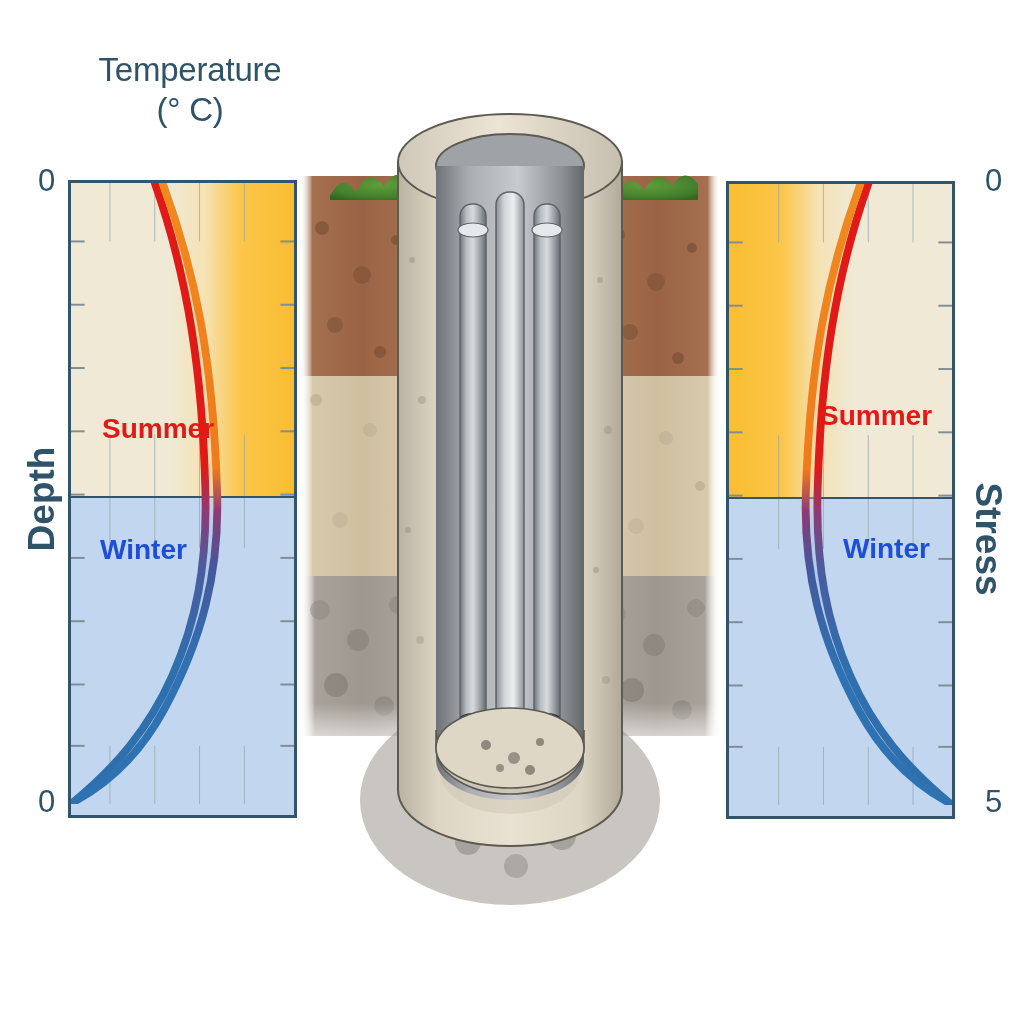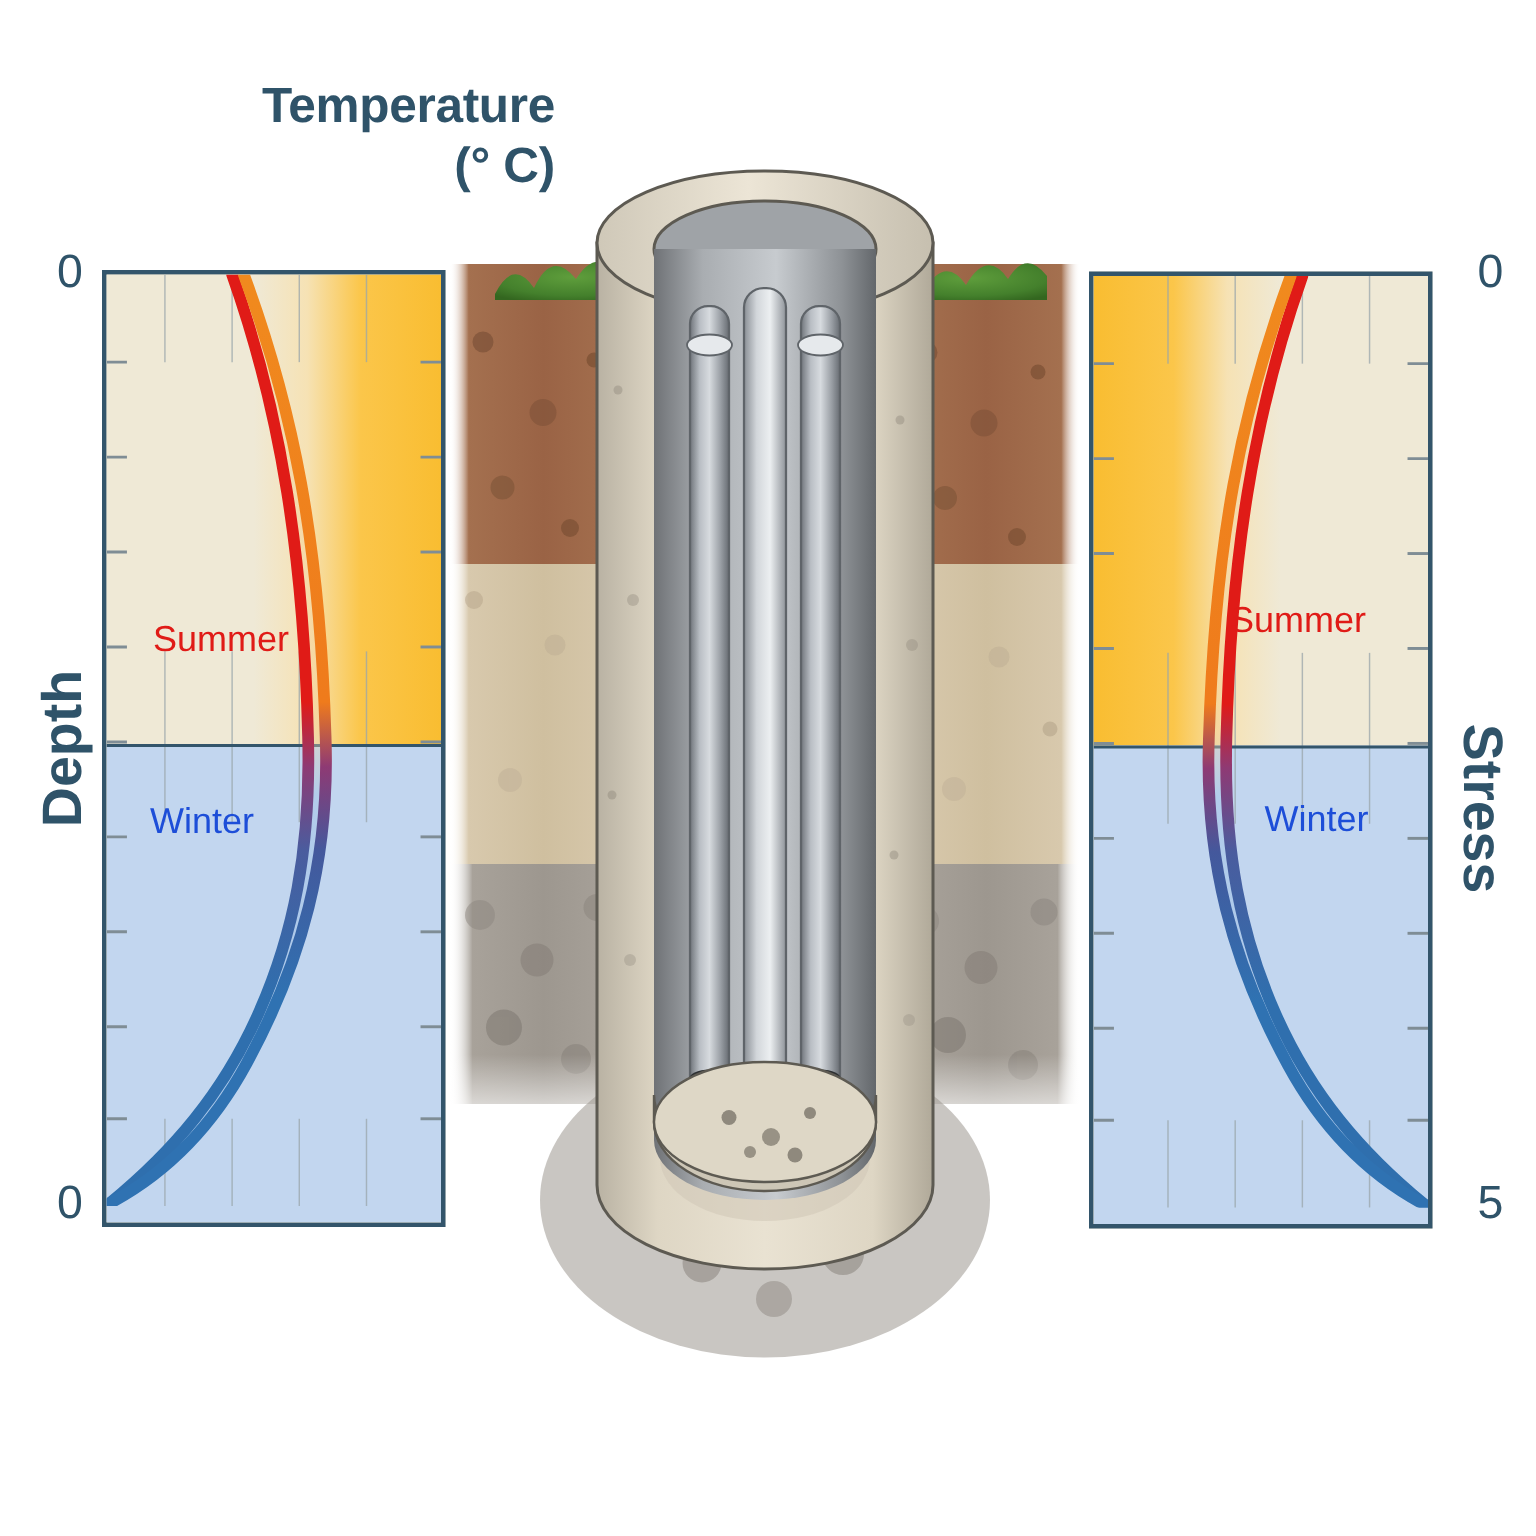--- a/index.html
+++ b/index.html
@@ -3,22 +3,22 @@
 <meta charset="utf-8">
 <style>
   html,body{margin:0;padding:0;background:#ffffff;}
   body{width:1024px;height:1024px;position:relative;overflow:hidden;
        font-family:"Liberation Sans",sans-serif;background:#fff;}
 
   .stage{position:absolute;inset:0;}
 
   
   .title{
-    position:absolute;text-align:right;color:#2f5369;
-    font-weight:bold;font-size:33px;line-height:1.22;
+    position:absolute;text-align:center;color:#2f5369;
+    font-weight:normal;font-size:33px;line-height:1.22;
     letter-spacing:-.2px;
   }
   #title-left{left:10px;top:50px;width:360px;}
   #title-right{left:660px;top:50px;width:360px;}
 
   
   .vaxis{
     position:absolute;color:#2f5369;font-weight:bold;font-size:37px;
     white-space:nowrap;transform-origin:50% 50%;
   }
@@ -47,21 +47,21 @@
 
   
   .warm-l{position:absolute;inset:0;
     background:linear-gradient(to right,#efe9d6 0%,#efe9d6 44%,#f6e2b4 60%,#fbc64a 76%,#f9bd31 100%);}
   .warm-r{position:absolute;inset:0;
     background:linear-gradient(to left,#efe9d6 0%,#efe9d6 44%,#f6e2b4 60%,#fbc64a 76%,#f9bd31 100%);}
 
   .gridsvg{position:absolute;inset:0;z-index:5;}
   .curvesvg{position:absolute;inset:0;z-index:7;}
 
-  .seasonlabel{position:absolute;font-weight:normal;font-size:24px;z-index:9;
+  .seasonlabel{position:absolute;font-weight:bold;font-size:28px;z-index:9;
                white-space:nowrap;}
   .sum{color:#e01b17;}
   .win{color:#1d4ed8;}
   #lbl-sum-l{left:102px;top:413px;}
   #lbl-win-l{left:100px;top:534px;}
   #lbl-sum-r{left:820px;top:400px;}
   #lbl-win-r{left:843px;top:533px;}
 
   
   #illus{position:absolute;left:300px;top:100px;width:420px;height:870px;}

